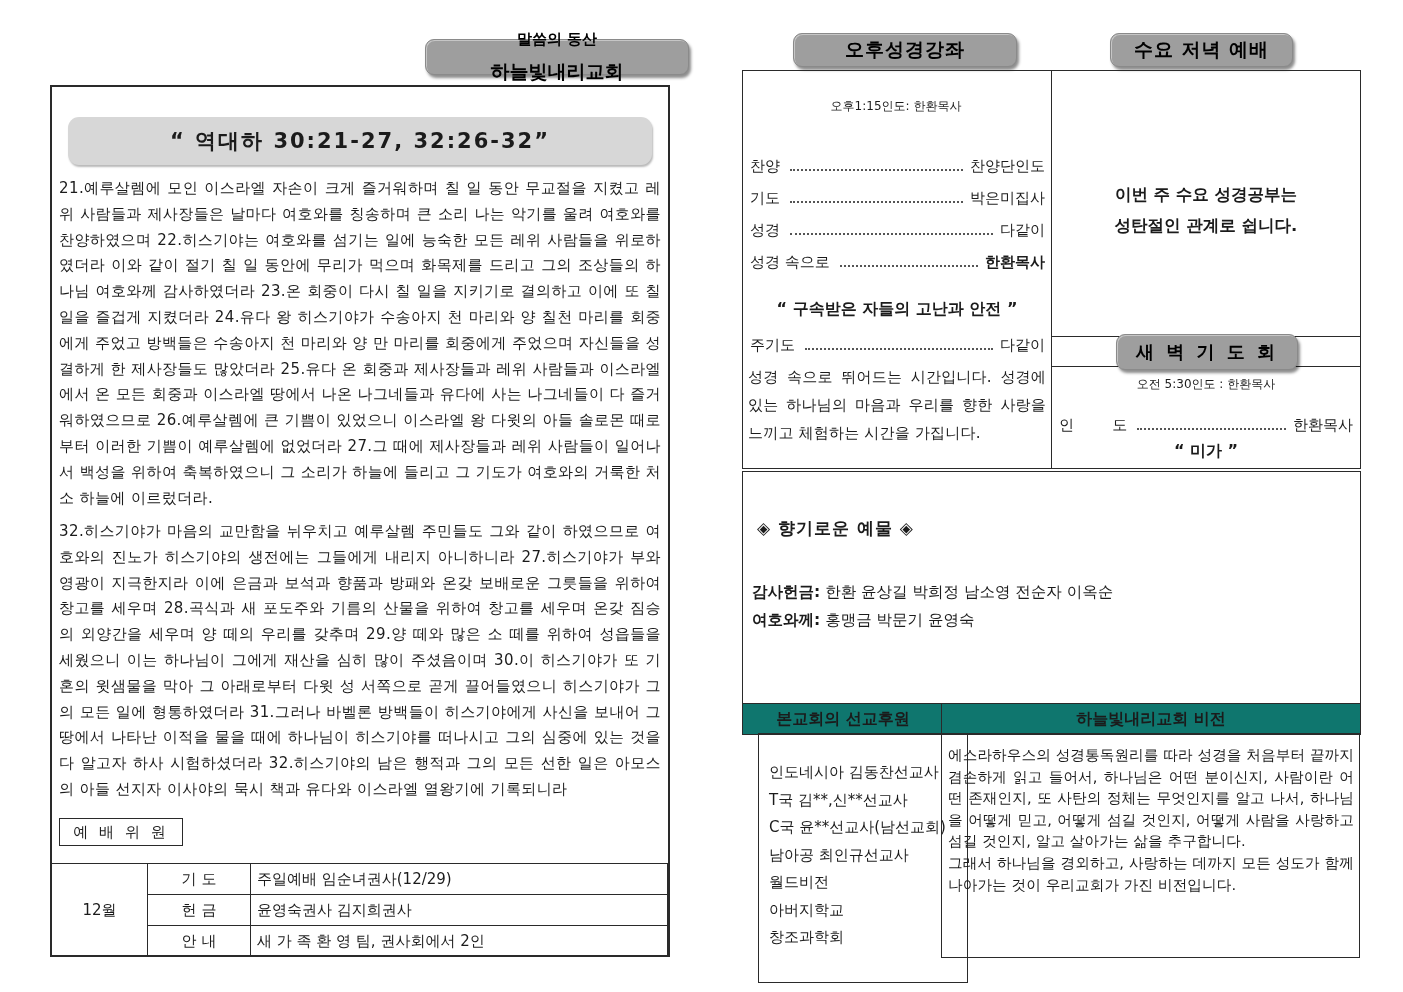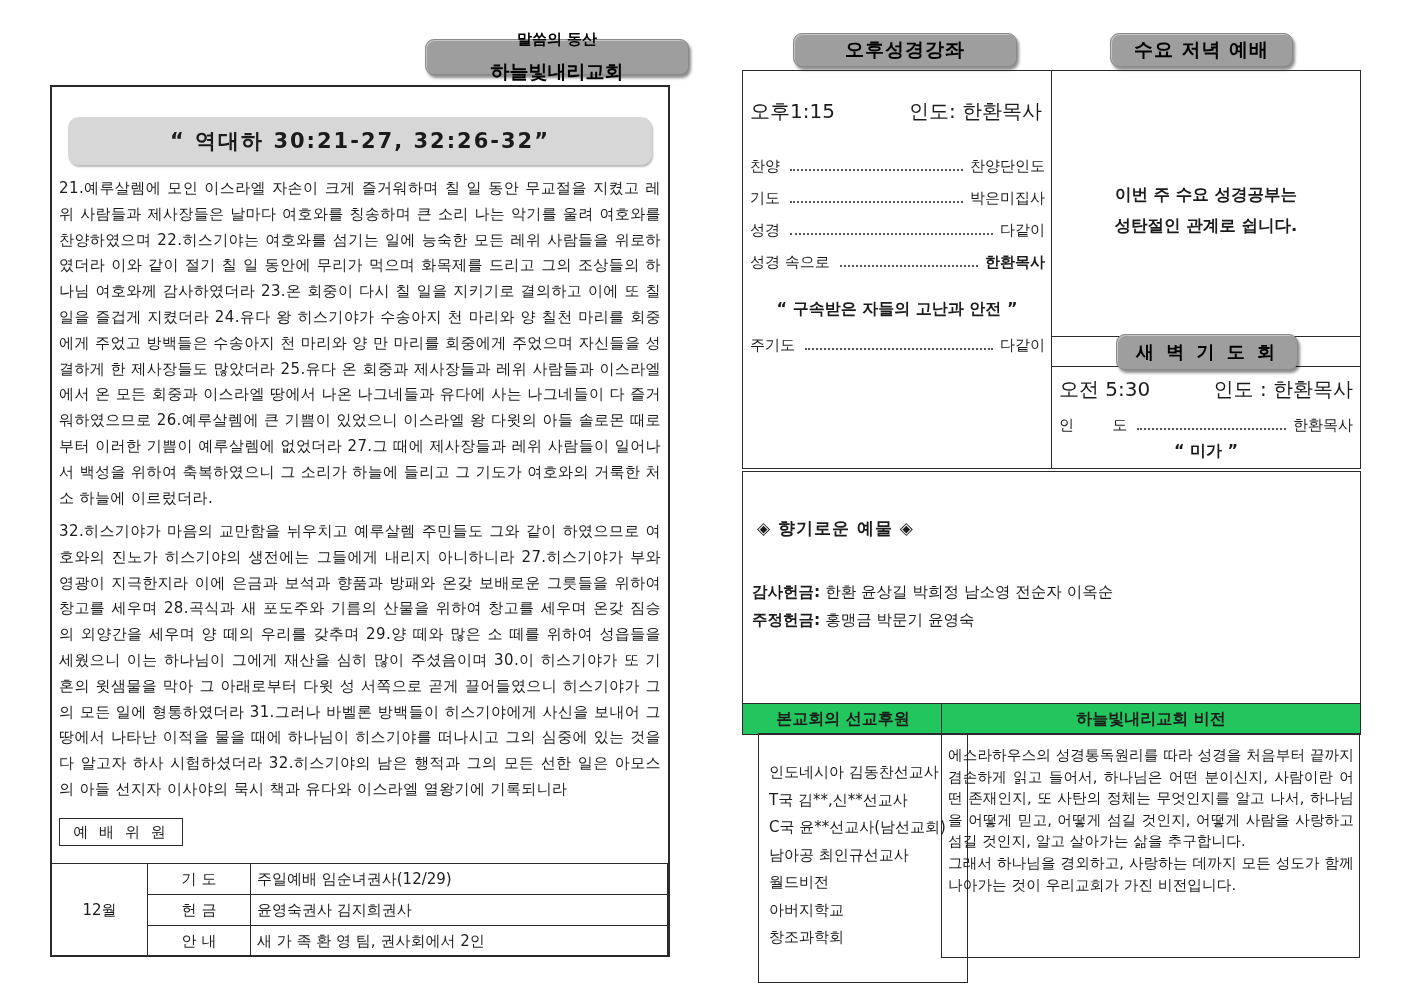--- a/index.html
+++ b/index.html
@@ -34,31 +34,31 @@
   }
   table.wtable{border-collapse:collapse;table-layout:fixed;width:617px;}
   table.wtable td{
     border:1px solid #2a2a2a;height:30px;font-size:15px;padding:0 6px;
     overflow:hidden;white-space:nowrap;
   }
   td.c{text-align:center;padding:0;}
   
   .frame{border:1px solid #2a2a2a;}
   .vline{position:absolute;top:0;bottom:0;left:308px;border-left:1px solid #2a2a2a;}
-  .row-sb{display:flex;justify-content:space-between;font-size:20px;}
+  .row-sb{display:flex;justify-content:center;font-size:12px;}
   .prog-row{display:flex;align-items:baseline;font-size:15px;margin-bottom:13px;}
   .prog-row .lead{flex:1;border-bottom:2px dotted #555;margin:0 7px 4px 10px;min-width:30px;}
   .prog-row .val{white-space:nowrap;}
   .bold{font-weight:bold;}
   .center{text-align:center;}
   .band{border-top:1px solid #2a2a2a;border-bottom:1px solid #2a2a2a;}
   .desc{font-size:15px;line-height:28px;text-align:justify;letter-spacing:.2px;}
   
   .hdrcell{
-    background:#22c55e;border:1px solid #2a2a2a;
+    background:#0f766e;border:1px solid #2a2a2a;
     display:flex;align-items:center;justify-content:center;
     font-size:16px;font-weight:bold;
   }
   .mission-item{font-size:15px;line-height:27.5px;white-space:nowrap;}
   .vision p{margin:0;font-size:14.6px;line-height:21.6px;text-align:justify;letter-spacing:.1px;}
   .offer-line{font-size:15.5px;}
 </style>
 </head>
 <body>
 
@@ -140,20 +140,21 @@
     </div>
 
     <div class="abs center bold" style="left:0;top:228px;width:308px;font-size:16px;">“ 구속받은 자들의 고난과 안전 ”</div>
 
     <div class="prog-row abs" style="left:7px;top:265px;width:295px;">
       <span>주기도</span>
       <span class="lead"></span>
       <span class="val">다같이</span>
     </div>
 
+    <div class="desc abs" style="left:5px;top:292px;width:298px;"> 성경 속으로 뛰어드는 시간입니다. 성경에 있는 하나님의 마음과 우리를 향한 사랑을 느끼고 체험하는 시간을 가집니다.</div>
   </div>
 
   <div class="abs" style="left:309px;top:0;width:308px;height:100%;">
     <div class="abs center bold" style="left:0;top:108px;width:308px;font-size:16.5px;line-height:31px;">
       <div>이번 주 수요 성경공부는</div>
       <div>성탄절인 관계로 쉽니다.</div>
     </div>
 
     <div class="abs band" style="left:0;top:265px;width:308px;height:29px;">
       <div class="gbtn abs" style="left:64px;top:-3px;width:180px;height:34px;font-size:18px;letter-spacing:3px;">
@@ -175,21 +176,21 @@
     <div class="abs center bold" style="left:0;top:370px;width:308px;font-size:16px;">“ 미가 ”</div>
   </div>
 </div>
 
 <div class="abs frame" style="left:742px;top:471px;width:617px;height:231px;">
   <div class="abs bold" style="left:14px;top:45px;font-size:17px;letter-spacing:1px;">◈ 향기로운 예물 ◈</div>
   <div class="offer-line abs" style="left:9px;top:110px;">
     <span class="bold">감사헌금:</span><span> 한환 윤상길 박희정 남소영 전순자 이옥순</span>
   </div>
   <div class="offer-line abs" style="left:9px;top:138px;">
-    <span class="bold">주정헌금:</span><span> 홍맹금 박문기 윤영숙</span>
+    <span class="bold">여호와께:</span><span> 홍맹금 박문기 윤영숙</span>
   </div>
 </div>
 
 <div class="abs" style="left:742px;top:703px;width:617px;height:256px;">
 
   <div class="hdrcell abs" style="left:0;top:0;width:200px;height:30px;">
     <span>본교회의 선교후원</span>
   </div>
   <div class="hdrcell abs" style="left:199px;top:0;width:418px;height:30px;">
     <span>하늘빛내리교회 비전</span>

